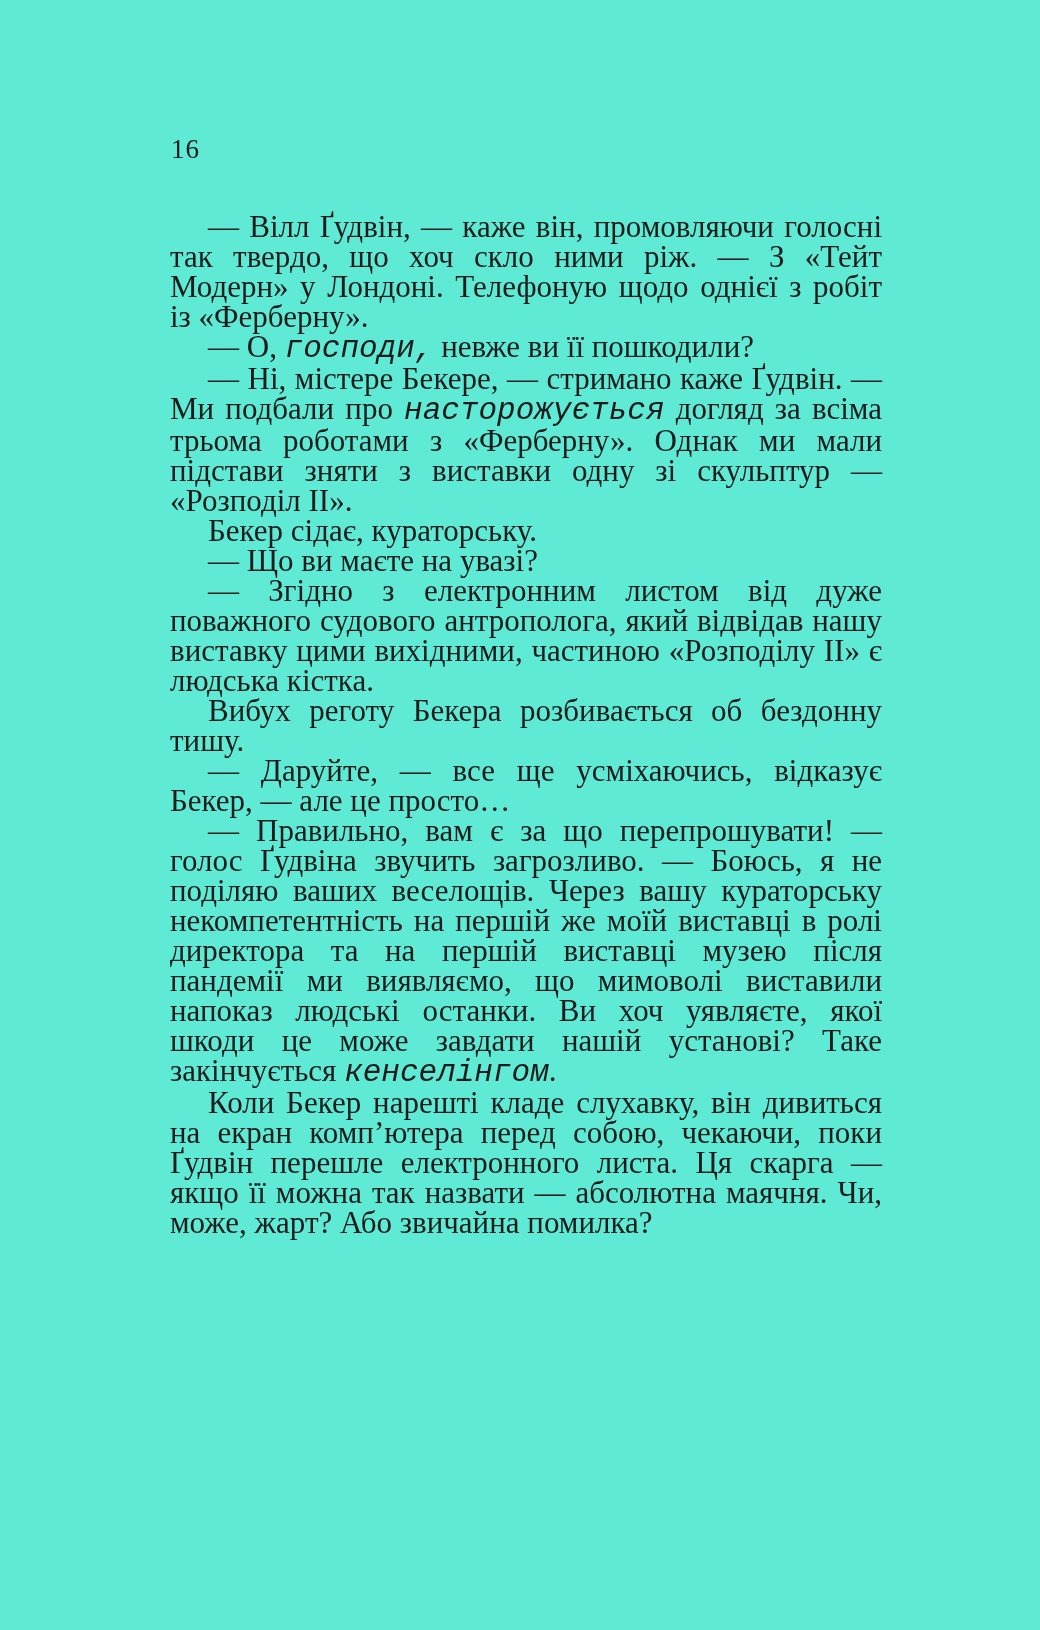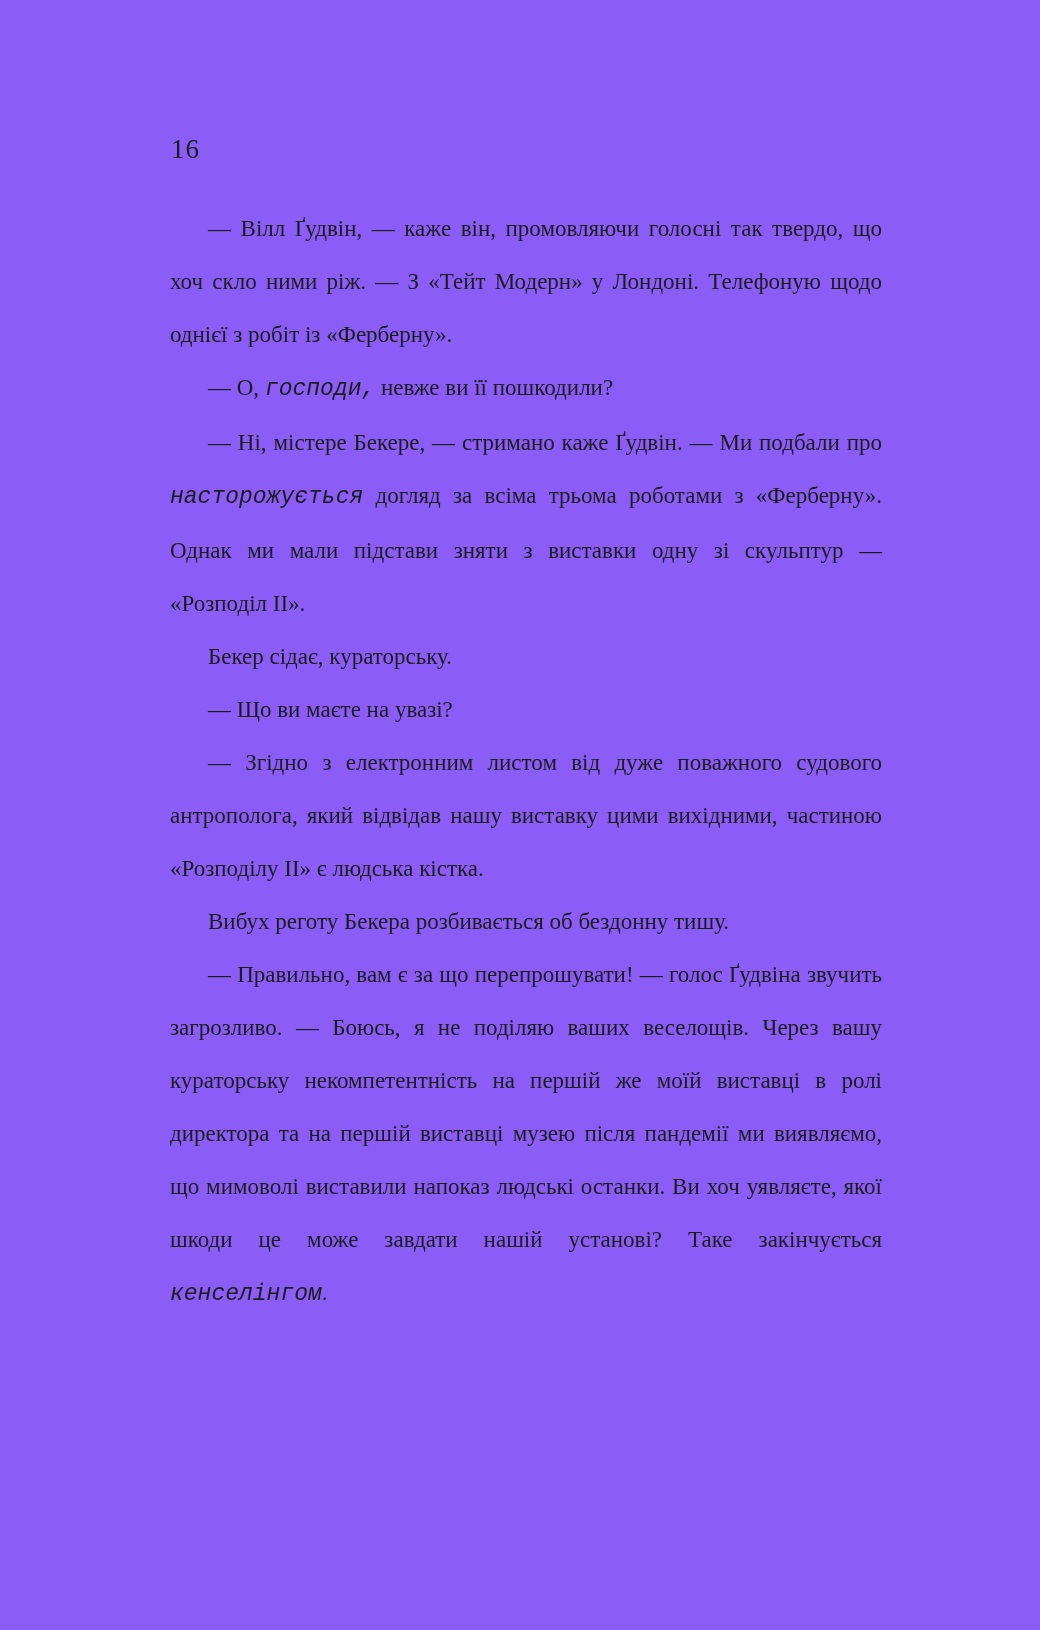--- a/index.html
+++ b/index.html
@@ -4,40 +4,40 @@
 <style>
   html, body {
     margin: 0;
     padding: 0;
     background: #ffffff;
   }
   .page {
     position: relative;
     width: 1040px;
     height: 1630px;
-    background: #8b5cf6;
+    background: #5eead4;
     color: #1c1c1c;
     font-family: "Liberation Serif", "DejaVu Serif", serif;
     overflow: hidden;
   }
   .page-number {
     position: absolute;
     top: 134px;
     left: 171px;
     font-size: 27px;
     letter-spacing: 1px;
     color: #1c1c1c;
   }
   .text-block {
     position: absolute;
-    top: 202px;
+    top: 212px;
     left: 170px;
     width: 712px;
-    font-size: 23px;
-    line-height: 53px;
+    font-size: 31px;
+    line-height: 30px;
     text-align: justify;
     color: #1c1c1c;
   }
   .para {
     margin: 0;
     padding: 0;
     text-indent: 38px;
   }
   .italic {
     font-style: italic;
@@ -50,15 +50,17 @@
 <div class="page">
   <div class="page-number">16</div>
   <div class="text-block">
       <p class="para"><span>— Вілл Ґудвін, — каже він, промовляючи голосні так твердо, що хоч скло ними ріж. — З «Тейт Модерн» у Лондоні. Телефоную щодо однієї з робіт із «Ферберну».</span></p>
       <p class="para"><span>— О, </span><span class="italic">господи,</span><span> невже ви її пошкодили?</span></p>
       <p class="para"><span>— Ні, містере Бекере, — стримано каже Ґудвін. — Ми подбали про </span><span class="italic">насторожується</span><span> догляд за всіма трьома роботами з «Ферберну». Однак ми мали підстави зняти з виставки одну зі скульптур — «Розподіл II».</span></p>
       <p class="para"><span>Бекер сідає, кураторську.</span></p>
       <p class="para"><span>— Що ви маєте на увазі?</span></p>
       <p class="para"><span>— Згідно з електронним листом від дуже поважного судового антрополога, який відвідав нашу виставку цими вихідними, частиною «Розподілу II» є людська кістка.</span></p>
       <p class="para"><span>Вибух реготу Бекера розбивається об бездонну тишу.</span></p>
+      <p class="para"><span>— Даруйте, — все ще усміхаючись, відказує Бекер, — але це просто…</span></p>
       <p class="para"><span>— Правильно, вам є за що перепрошувати! — голос Ґудвіна звучить загрозливо. — Боюсь, я не поділяю ваших веселощів. Через вашу кураторську некомпетентність на першій же моїй виставці в ролі директора та на першій виставці музею після пандемії ми виявляємо, що мимоволі виставили напоказ людські останки. Ви хоч уявляєте, якої шкоди це може завдати нашій установі? Таке закінчується </span><span class="italic">кенселінгом</span><span>.</span></p>
+      <p class="para"><span>Коли Бекер нарешті кладе слухавку, він дивиться на екран комп’ютера перед собою, чекаючи, поки Ґудвін перешле електронного листа. Ця скарга — якщо її можна так назвати — абсолютна маячня. Чи, може, жарт? Або звичайна помилка?</span></p>
     </div>
 </div>
 
 </body></html>

